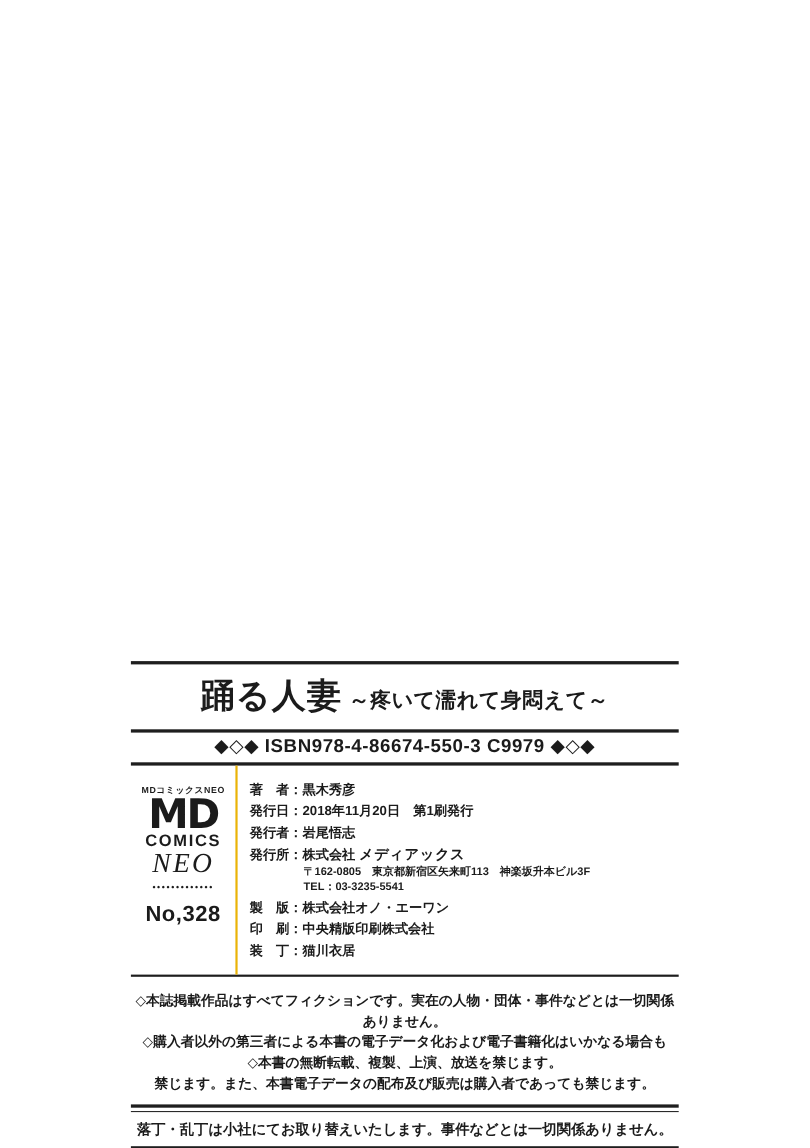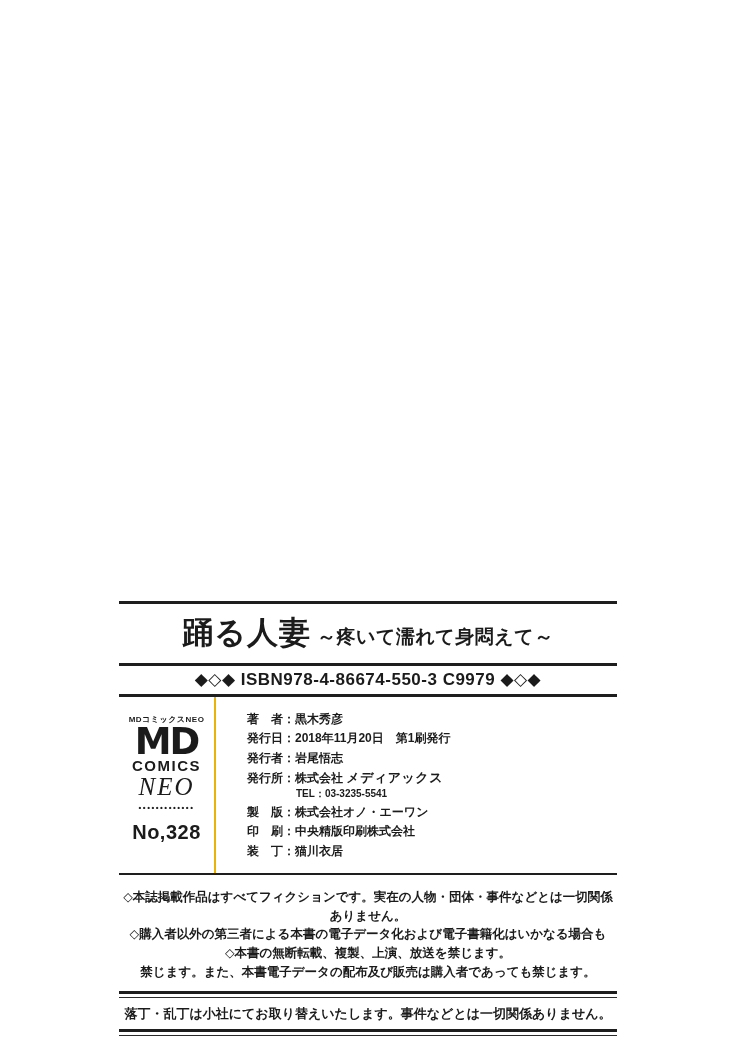--- a/index.html
+++ b/index.html
@@ -107,21 +107,20 @@
     font-weight:bold;
     letter-spacing:0.5px;
   }
 
   .info-col {
     flex:1;
     padding:15px 4px 10px 11px;
     font-size:12px;
     font-weight:bold;
     line-height:1.2;
-    margin-left:20px;
   }
   .info-row { margin-bottom:5px; white-space:nowrap; }
   .info-label { display:inline-block; }
   .brand { font-size:13px; letter-spacing:0.5px; }
   .info-sub {
     font-size:10px;
     font-weight:bold;
     margin-left:49px;
     margin-top:2px;
     margin-bottom:2px;
@@ -171,20 +170,21 @@
           <span class="info-label">著　者：</span><span>黒木秀彦</span>
         </div>
         <div class="info-row">
           <span class="info-label">発行日：</span><span>2018年11月20日　第1刷発行</span>
         </div>
         <div class="info-row">
           <span class="info-label">発行者：</span><span>岩尾悟志</span>
         </div>
         <div class="info-row">
           <span class="info-label">発行所：</span><span>株式会社 </span><span class="brand">メディアックス</span>
+          <div class="info-sub">〒162-0805　東京都新宿区矢来町113　神楽坂升本ビル3F</div>
           <div class="info-sub">TEL：03-3235-5541</div>
         </div>
         <div class="info-row">
           <span class="info-label">製　版：</span><span>株式会社オノ・エーワン</span>
         </div>
         <div class="info-row">
           <span class="info-label">印　刷：</span><span>中央精版印刷株式会社</span>
         </div>
         <div class="info-row">
           <span class="info-label">装　丁：</span><span>猫川衣居</span>

